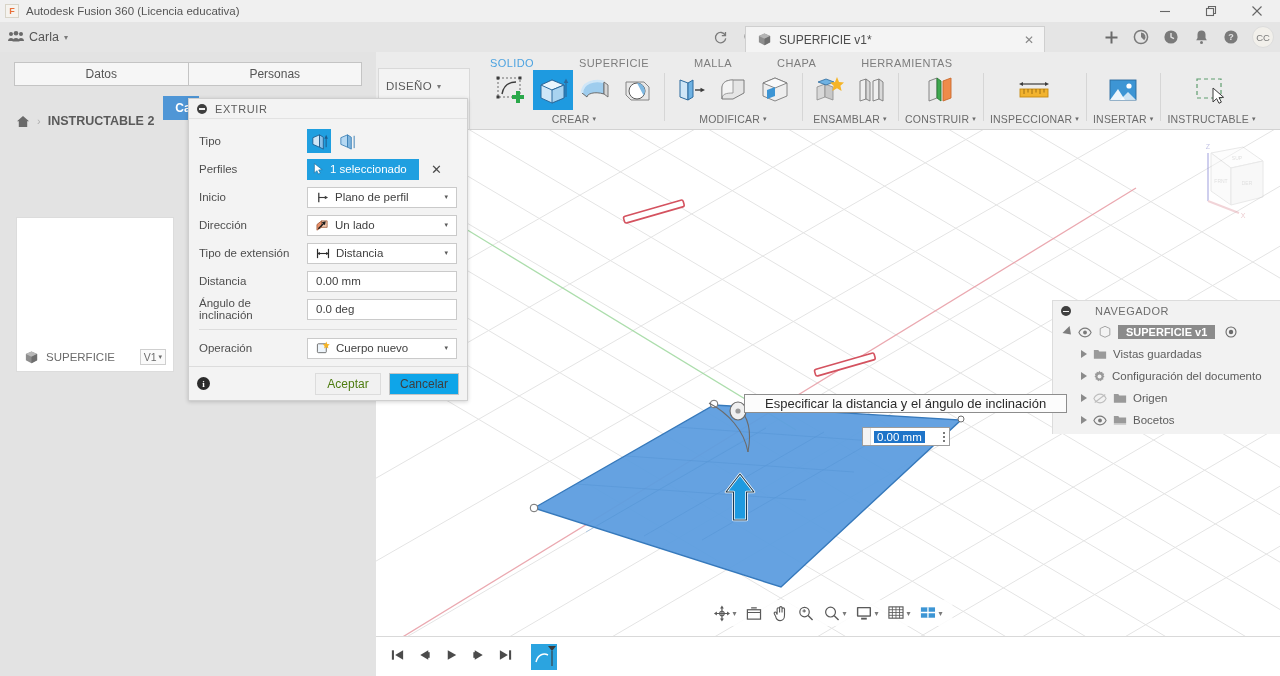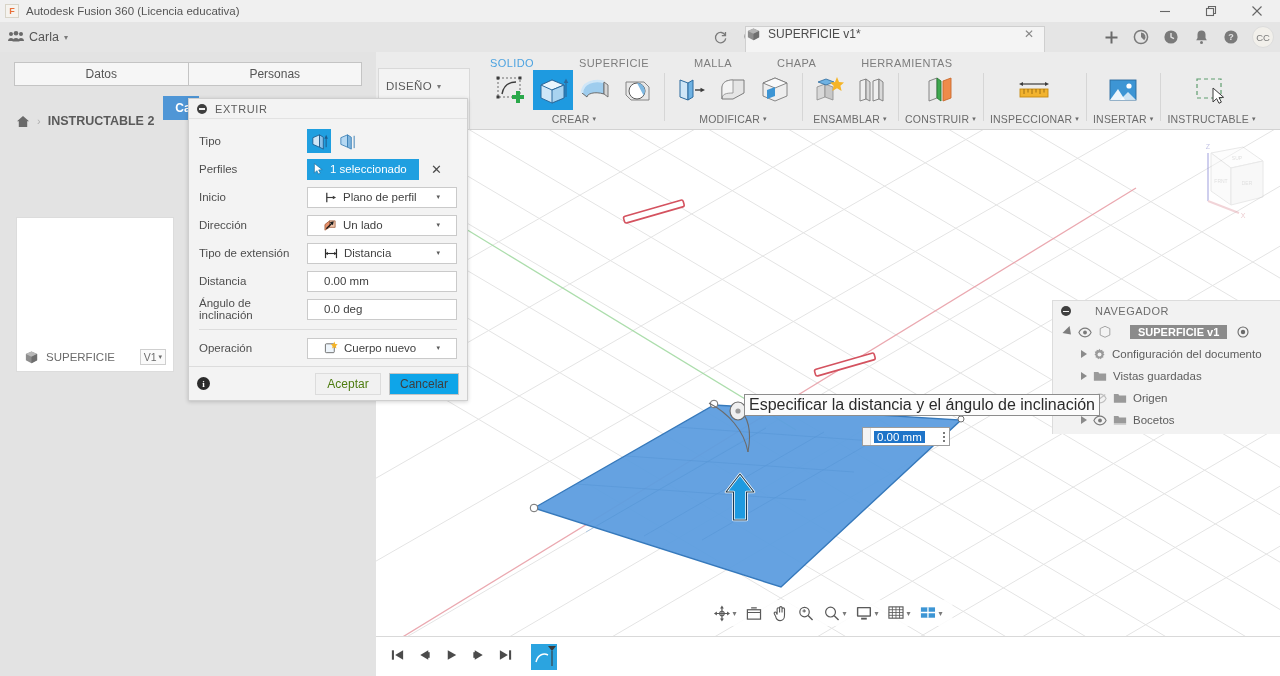--- a/index.html
+++ b/index.html
@@ -45,21 +45,21 @@
   .vsep { width: 1px; height: 20px; background: #c9c9c9; margin: 0 4px; }
   .caret { font-size: 8px; color: #7a7a7a; }
 
   
   .tabstrip {
     position: absolute; top: 22px; left: 745px; width: 340px; height: 30px;
     display: flex; align-items: flex-end;
   }
   .doctab {
     height: 26px; background: #f4f4f4; border: 1px solid #cfcfcf; border-bottom: none;
-    display: flex; gap: 7px; padding: 0 10px 0 0; min-width: 300px;
+    display: flex; align-items: center; gap: 7px; padding: 0 10px 0 11px; min-width: 300px;
     font-size: 12px; color: #4c4c4c;
   }
   .doctab .closex { margin-left: auto; color: #888; font-size: 12px; }
 
   
   .leftpanel {
     position: absolute; top: 52px; left: 0; width: 376px; height: 624px;
     background: #e3e3e3;
   }
   .lp-tabs { display: flex; padding: 10px 14px 0 14px; gap: 0; }
@@ -143,21 +143,21 @@
   .nav-head {
     height: 20px; display: flex; align-items: center; gap: 24px; padding: 0 8px;
     font-size: 11px; letter-spacing: .5px; color: #6e6e6e;
   }
   .nav-row {
     height: 22px; display: flex; align-items: center; gap: 6px; padding-left: 28px;
     font-size: 11.5px; color: #5d5d5d;
   }
   .nav-row.root { padding-left: 12px; }
   .nav-row.sel .navlabel {
-    background: #8b8b8b; color: #fff; padding: 1px 8px; font-weight: bold; font-size: 11px; margin-left: 12px;
+    background: #8b8b8b; color: #fff; padding: 1px 8px; font-weight: bold; font-size: 11px;
   }
   .tri { width: 0; height: 0; border-left: 6px solid #8b8b8b; border-top: 4px solid transparent; border-bottom: 4px solid transparent; }
 
   
   .vp-toolbar {
     position: absolute; left: 50%; transform: translateX(-50%); bottom: 10px;
     height: 26px; display: flex; align-items: center; gap: 1px;
     background: rgba(255,255,255,.85); padding: 0 6px;
   }
   .vtbtn { display: flex; align-items: center; gap: 2px; padding: 0 4px; color: #5e5e5e; }
@@ -185,21 +185,21 @@
     width: 10px; height: 10px; border-radius: 50%; background: #3f3f3f; position: relative;
   }
   .dot-collapse::after {
     content: ""; position: absolute; left: 2px; top: 4.5px; width: 6px; height: 1.5px; background: #f3f3f3;
   }
   .dlg-body { padding: 8px 10px 4px 10px; }
   .row { display: flex; align-items: center; height: 28px; }
   .row .lbl { width: 108px; font-size: 11.5px; color: #4e4e4e; }
   .ctl {
     flex: 1; height: 21px; background: #fff; border: 1px solid #cacaca;
-    display: flex; align-items: center; gap: 6px; padding: 0 16px; font-size: 11.5px; color: #3f3f3f;
+    display: flex; align-items: center; gap: 6px; padding: 0 8px; font-size: 11.5px; color: #3f3f3f;
   }
   .ctl .dd { margin-left: auto; font-size: 7px; color: #5a5a5a; }
   .seltag {
     flex: 1; height: 21px; background: #1f9fe0; color: #fff; font-size: 11.5px;
     display: flex; align-items: center; gap: 6px; padding: 0 6px; max-width: 112px;
   }
   .clearx { margin-left: 12px; color: #4a4a4a; font-size: 13px; }
   .typebtns { display: flex; gap: 4px; }
   .tbtn {
     width: 24px; height: 24px; display: flex; align-items: center; justify-content: center;
@@ -219,21 +219,21 @@
     height: 22px; min-width: 66px; padding: 0 10px; font-size: 12px;
     border: 1px solid #c4c4c4; background: #0ea5e9; color: #3f3f3f;
     display: flex; align-items: center; justify-content: center;
   }
   .dbtn.disabled { color: #4d7c0f; background: #f1f1f1; border-color: #dcdcdc; }
   .dbtn.ok { margin-left: auto; }
 
   
   .tooltip {
     position: absolute; left: 744px; top: 394px; background: #fcfcfc;
-    border: 1px solid #8d8d8d; padding: 1px 4px; font-size: 16px; color: #2b2b2b; white-space: nowrap;
+    border: 1px solid #8d8d8d; padding: 1px 20px; font-size: 13px; color: #2b2b2b; white-space: nowrap;
   }
   .distbox {
     position: absolute; left: 862px; top: 427px; width: 88px; height: 19px;
     background: #fff; border: 1px solid #9c9c9c; display: flex; align-items: center;
   }
   .distbox .grip { width: 8px; height: 17px; border-right: 1px solid #dcdcdc; background: #f4f4f4; }
   .distbox .val { background: #1f74c8; color: #fff; font-size: 11.5px; padding: 0 3px; margin-left: 3px; }
   .dots3 {
     position: absolute; left: 938px; top: 428px; width: 12px; height: 17px;
     display: flex; flex-direction: column; align-items: center; justify-content: center; gap: 2px;
@@ -744,33 +744,33 @@
         </svg>
         <span class="navlabel">SUPERFICIE v1</span>
         <svg width="12" height="12" viewBox="0 0 12 12" style="margin-left:4px">
           <circle cx="6" cy="6" r="5" fill="none" stroke="#6a6a6a" stroke-width="1.1"></circle>
             <circle cx="6" cy="6" r="2.2" fill="#6a6a6a"></circle>
         </svg>
       </div>
 
       <div class="nav-row">
         <span class="tri"></span>
+        <svg width="14" height="12" viewBox="0 0 16 13">
+          <path d="M1 2h5l1.3 1.7H15V12H1z" fill="#9a9a9a"></path>
+        </svg>
+        <span>Vistas guardadas</span>
+      </div>
+
+      <div class="nav-row">
+        <span class="tri"></span>
         <svg width="13" height="13" viewBox="0 0 14 14">
           <path d="M7 0.8l1.1 1.5 1.8-.5.4 1.8 1.8.5-.8 1.7 1.1 1.5-1.5 1.1.3 1.8-1.8.2-.9 1.6-1.5-1-1.5 1-.9-1.6-1.8-.2.3-1.8-1.5-1.1 1.1-1.5-.8-1.7 1.8-.5.4-1.8 1.8.5z" fill="#9a9a9a"></path>
           <circle cx="7" cy="7" r="2.1" fill="#f2f2f2"></circle>
         </svg>
         <span>Configuración del documento</span>
-      </div>
-
-      <div class="nav-row">
-        <span class="tri"></span>
-        <svg width="14" height="12" viewBox="0 0 16 13">
-          <path d="M1 2h5l1.3 1.7H15V12H1z" fill="#9a9a9a"></path>
-        </svg>
-        <span>Vistas guardadas</span>
       </div>
 
       <div class="nav-row">
         <span class="tri"></span>
         <svg width="14" height="11" viewBox="0 0 16 12">
           <path d="M8 1C3.5 1 1 6 1 6s2.5 5 7 5 7-5 7-5-2.5-5-7-5z" fill="none" stroke="#bdbdbd" stroke-width="1.2"></path>
           <line x1="2" y1="10.6" x2="14" y2="1.4" stroke="#bdbdbd" stroke-width="1.2"></line>
         </svg>
         <svg width="14" height="12" viewBox="0 0 16 13">
           <path d="M1 2h5l1.3 1.7H15V12H1z" fill="#9a9a9a"></path>

